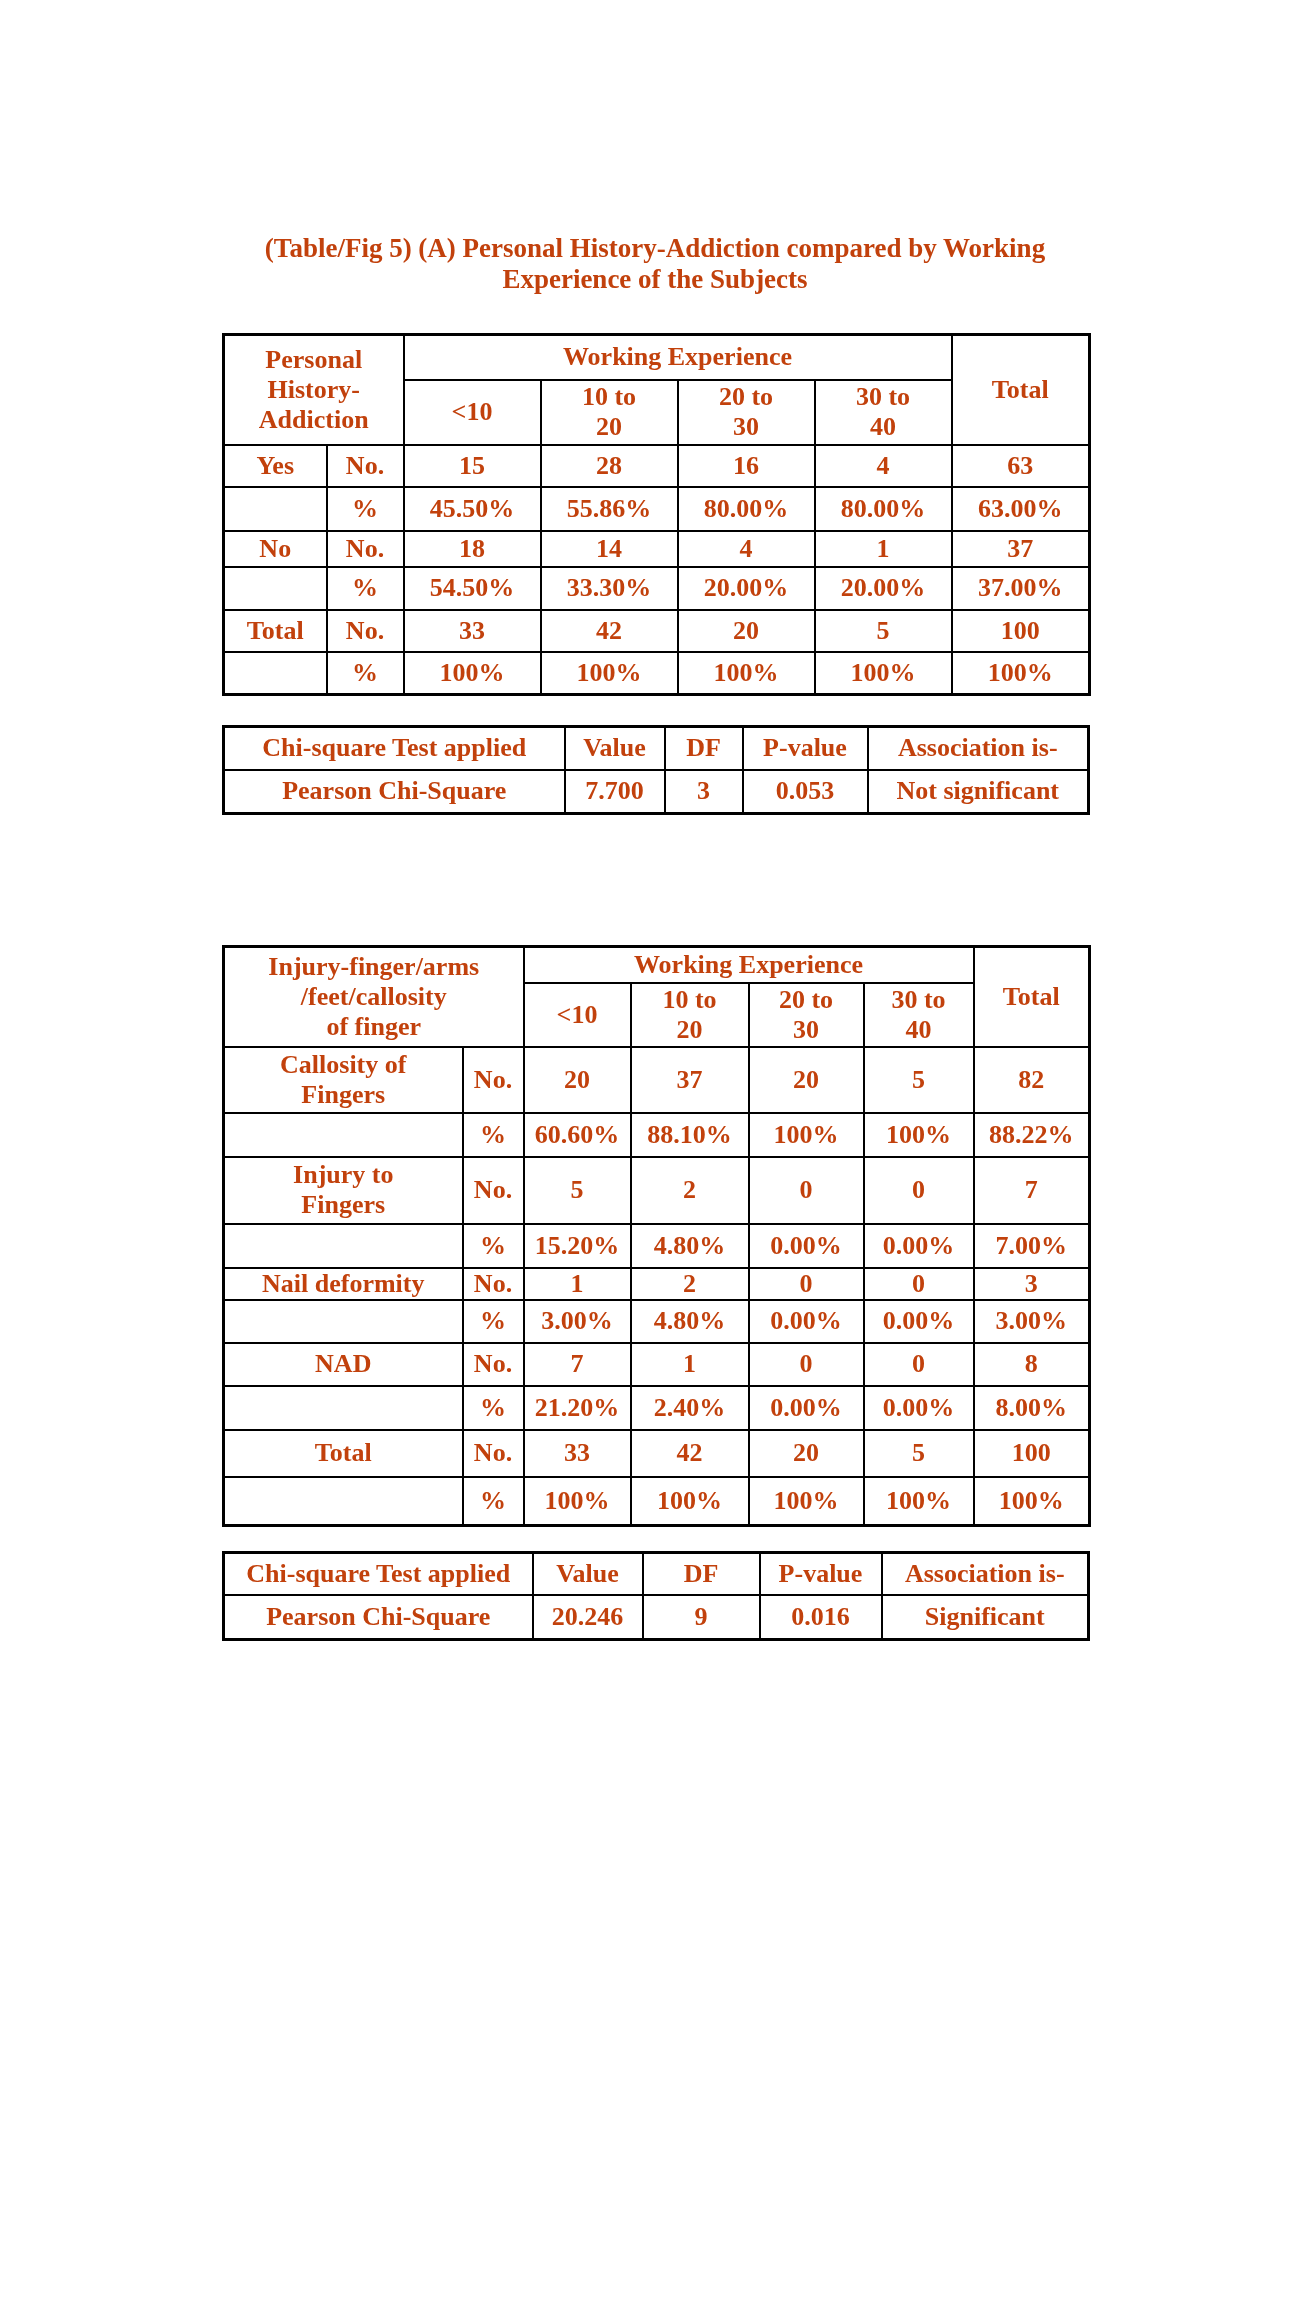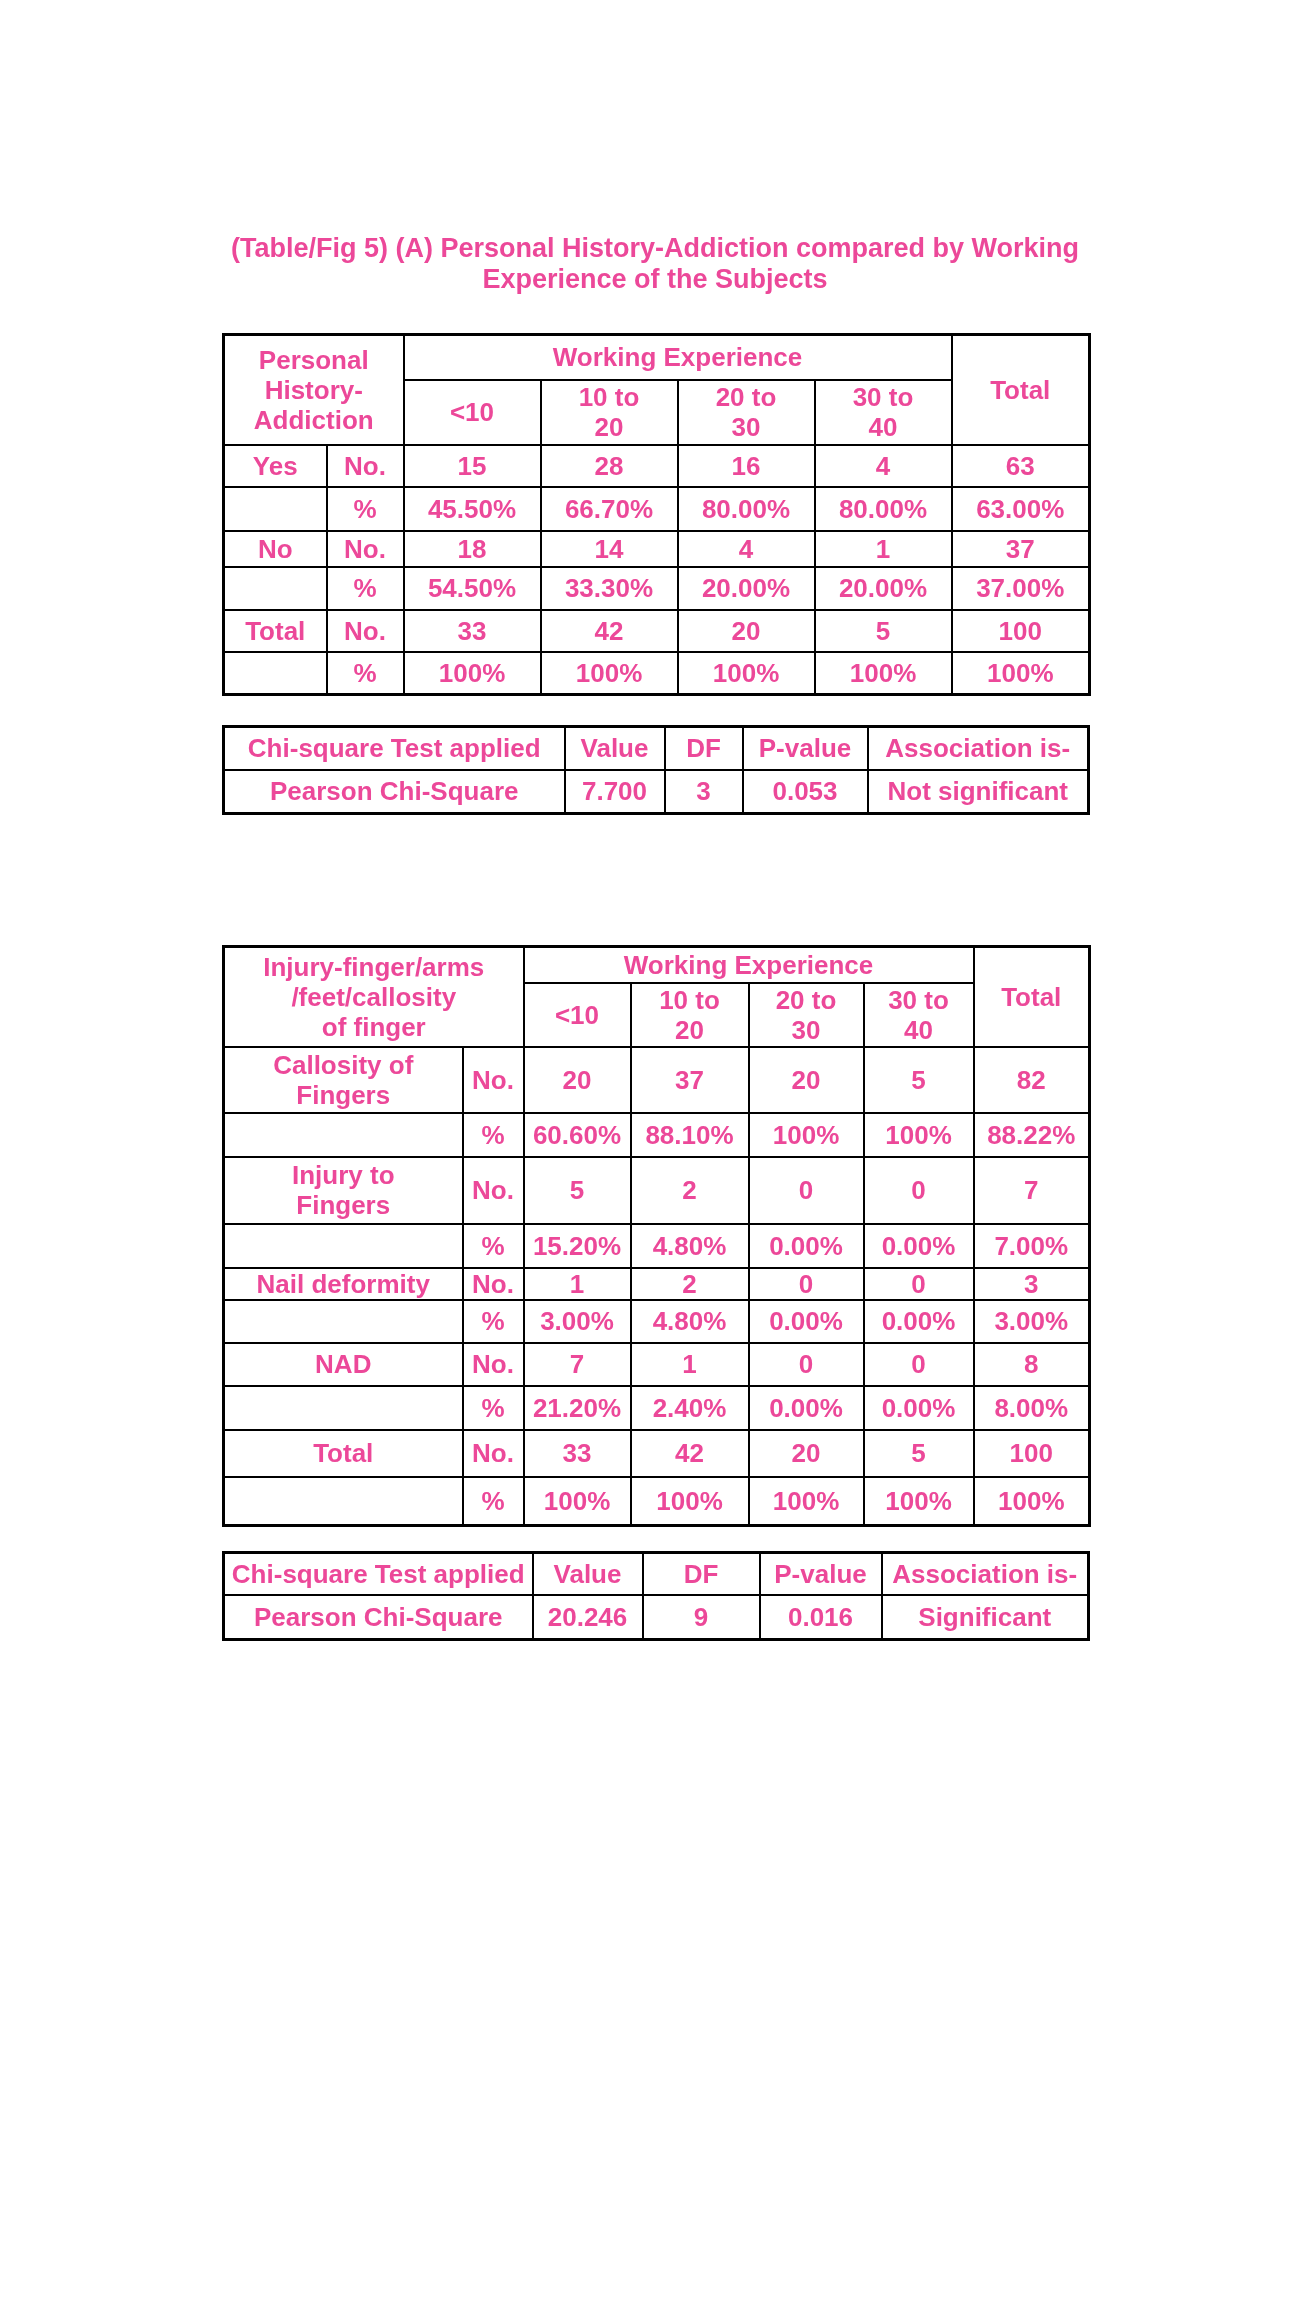--- a/index.html
+++ b/index.html
@@ -1,23 +1,23 @@
 <!DOCTYPE html>
 <html><head>
 <meta charset="utf-8">
 <style>
   html, body { margin: 0; padding: 0; background: #ffffff; }
   .page {
     position: relative;
     width: 1297px;
     height: 2306px;
     background: #ffffff;
-    font-family: Liberation Sans, sans-serif;
+    font-family: Liberation Serif, serif;
     font-weight: bold;
-    color: #ec4899;
+    color: #c2410c;
     overflow: hidden;
   }
   .title {
     position: absolute;
     left: 222px;
     width: 866px;
     text-align: center;
     font-size: 27px;
     line-height: 31px;
     white-space: pre;
@@ -95,21 +95,21 @@
         <td>15</td>
         <td>28</td>
         <td>16</td>
         <td>4</td>
         <td>63</td>
       </tr>
       <tr style="height:44px">
         <td class="muted-top"></td>
         <td>%</td>
         <td>45.50%</td>
-        <td>66.70%</td>
+        <td>55.86%</td>
         <td>80.00%</td>
         <td>80.00%</td>
         <td>63.00%</td>
       </tr>
       <tr style="height:36px">
         <td class="muted-bottom">No</td>
         <td>No.</td>
         <td>18</td>
         <td>14</td>
         <td>4</td>

